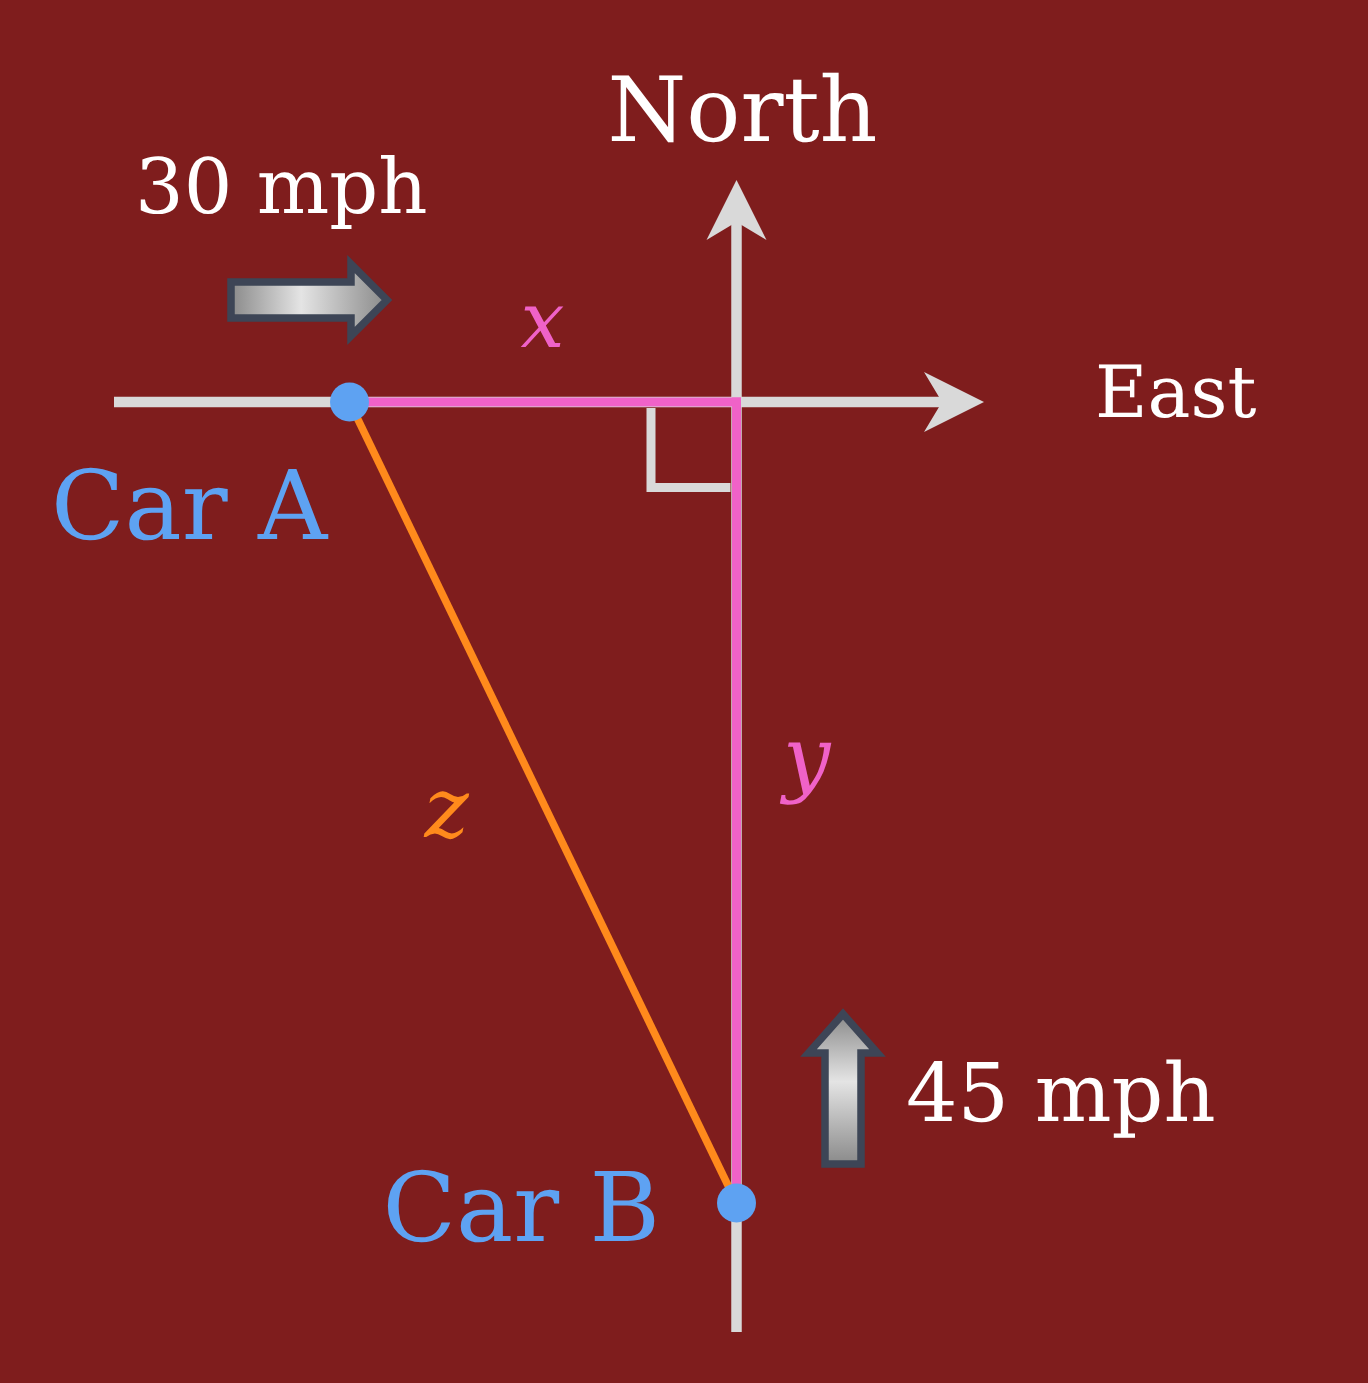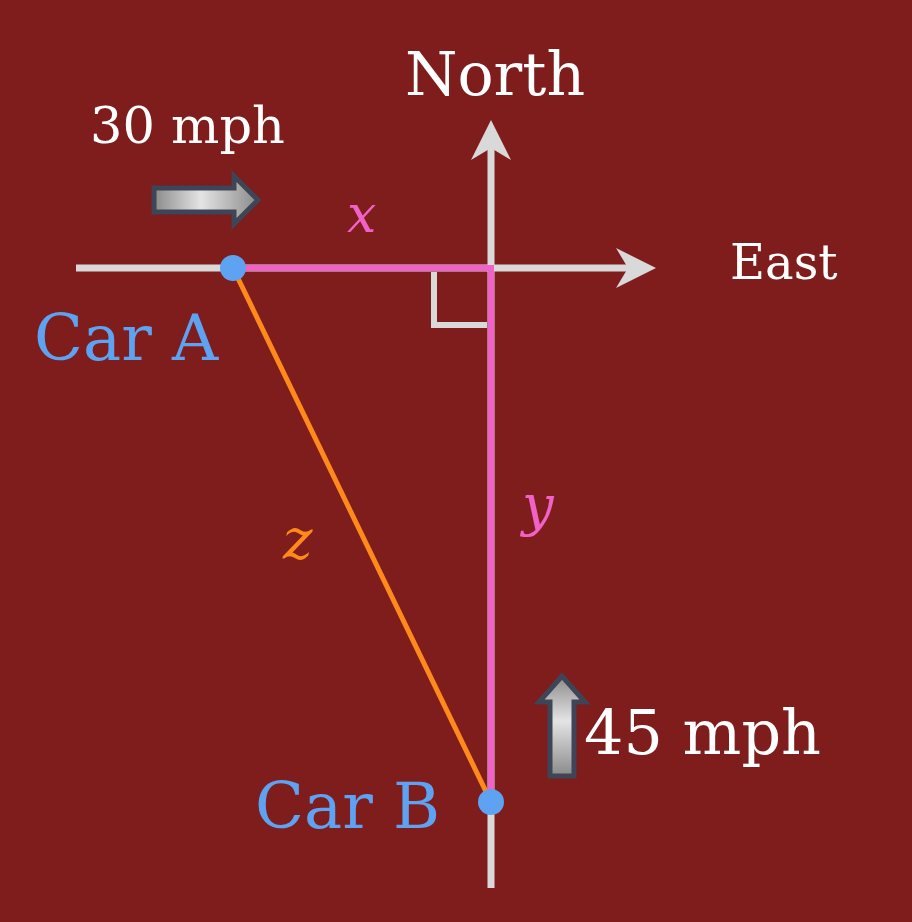--- a/index.html
+++ b/index.html
@@ -51,19 +51,19 @@
     <circle cx="491" cy="802" r="13" fill="#5ea2f2"></circle>
 
     <polygon points="154,188 234,188 234,176 258,200 234,224 234,212 154,212" fill="url(#gradH)" stroke="#3d4556" stroke-width="5" stroke-linejoin="miter"></polygon>
 
     <polygon points="550,776 550,702 539,702 562,676 585,702 574,702 574,776" fill="url(#gradV)" stroke="#3d4556" stroke-width="5" stroke-linejoin="miter"></polygon>
   </svg>
 
   <div class="lbl white" style="left:405px; top:44px; font-size:60px;">North</div>
   <div class="lbl white" style="left:690px; top:238px; font-size:48px;margin-left:40px;">East</div>
   <div class="lbl white" style="left:90px; top:100px; font-size:51px;">30 mph</div>
-  <div class="lbl white" style="left:584px; top:702px; font-size:62px;">45 mph</div>
+  <div class="lbl white" style="left:604px; top:702px; font-size:54px;">45 mph</div>
   <div class="lbl blue" style="left:255px; top:774px; font-size:64px;">Car B</div>
   <div class="lbl blue" style="left:34px; top:306px; font-size:64px;">Car A</div>
   <div class="lbl pink" style="left:347px; top:188px; font-size:52px;">x</div>
   <div class="lbl pink" style="left:522px; top:478px; font-size:56px;">y</div>
   <div class="lbl orange" style="left:283px; top:512px; font-size:56px;">z</div>
 </div>
 
 </body></html>

